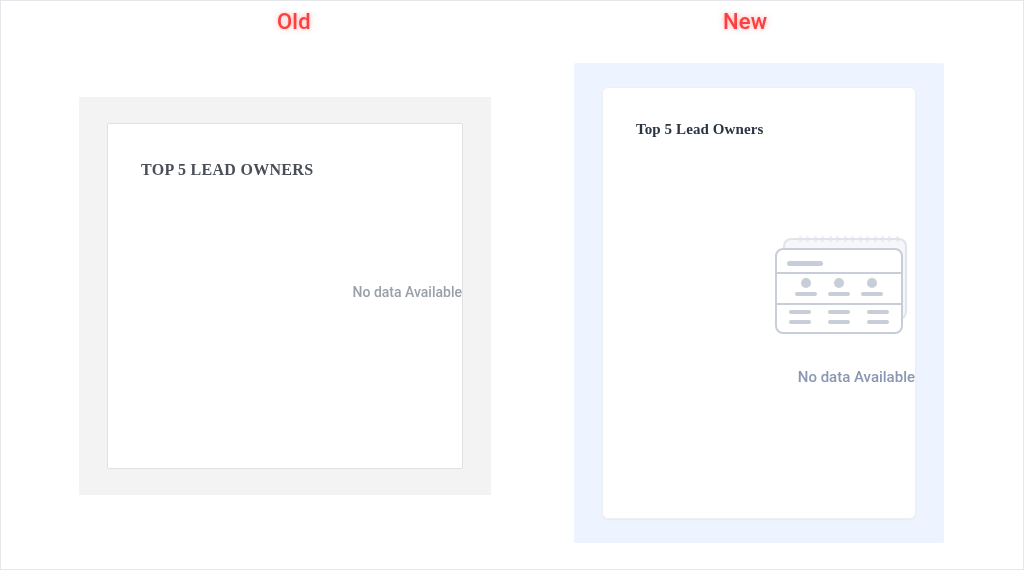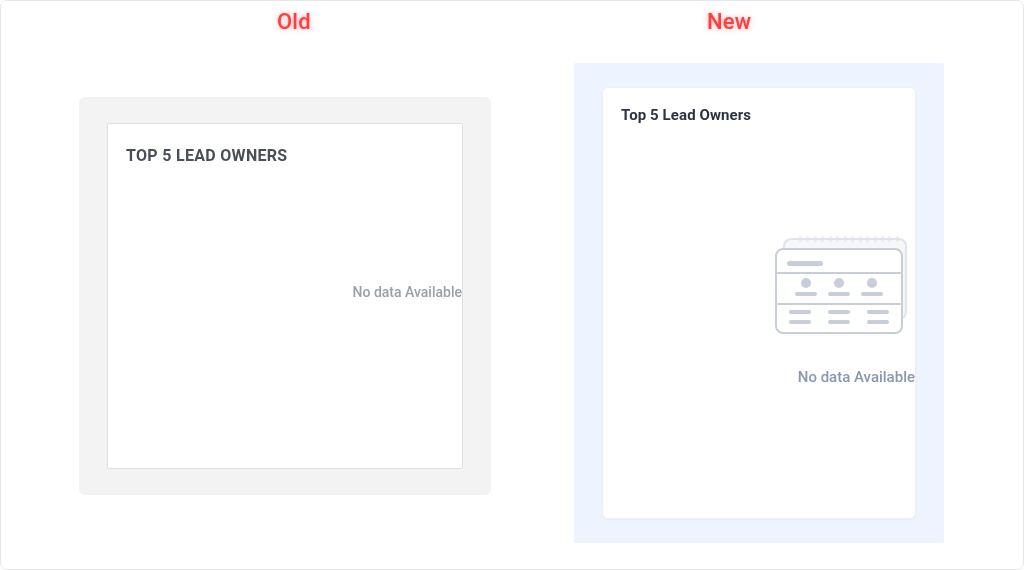--- a/index.html
+++ b/index.html
@@ -11,21 +11,21 @@
       --card-border-old:#e2e2e2;
       --card-border-new:#eef1f4;
       --heading-old:#4a4f57;
       --heading-new:#2b3542;
       --placeholder-grey:#9aa0a8;
       --placeholder-blue:#8a97b3;
       --icon-fill:#eef1f6;
       --icon-stroke:#c7cdd9;
       --icon-line:#c7cdd9;
     }
-    *{box-sizing:border-box;border-radius:6px;}
+    *{box-sizing:border-box;}
     html,body{
       margin:0;
       padding:0;
       height:100%;
     }
     body{
       width:1024px;
       height:570px;
       font-family:-apple-system,BlinkMacSystemFont,"Segoe UI",Roboto,Helvetica,Arial,sans-serif;
       background:#ffffff;
@@ -40,21 +40,21 @@
       position:absolute;
       top:8px;
       font-size:22px;
       font-weight:500;
       color:var(--red);
       text-shadow:0 0 6px rgba(250,64,64,.35),0 0 2px rgba(250,64,64,.25);
       letter-spacing:.2px;
       user-select:none;
     }
     .label.old{left:276px;}
-    .label.new{left:696px;padding-left:10px;}
+    .label.new{left:712px;padding-left:10px;}
 
     .panel{
       position:absolute;
       top:96px;
     }
     .panel.old{
       left:78px;
       width:412px;
       height:398px;
       background:var(--old-bg);
@@ -84,22 +84,23 @@
       left:28px;
       right:28px;
       top:24px;
       bottom:24px;
       border:1px solid var(--card-border-new);
       border-radius:6px;
       box-shadow:0 1px 2px rgba(16,24,40,.04);
     }
 
     .card h2{
-      margin:0;
-      position:absolute;
+      margin:15px;
+      position:absolute;
+      font-family:Liberation Serif, serif;
     }
     .panel.old .card h2{
       left:18px;
       top:22px;
       font-size:16px;
       font-weight:700;
       color:var(--heading-old);
       letter-spacing:.3px;
     }
     .panel.new .card h2{

